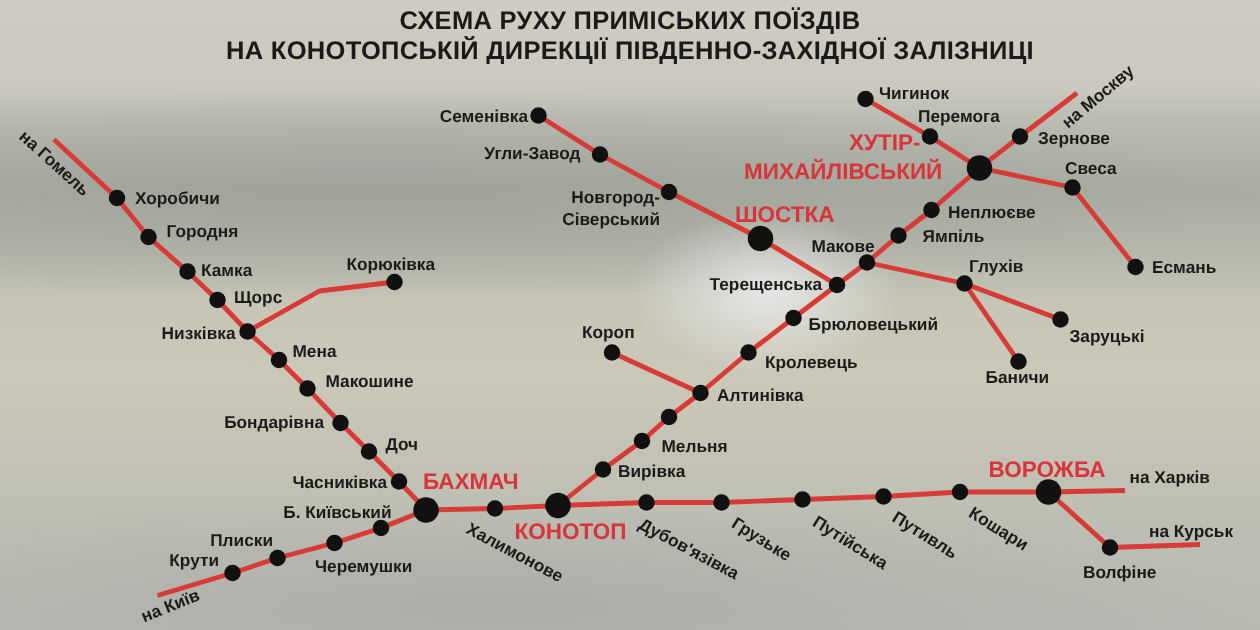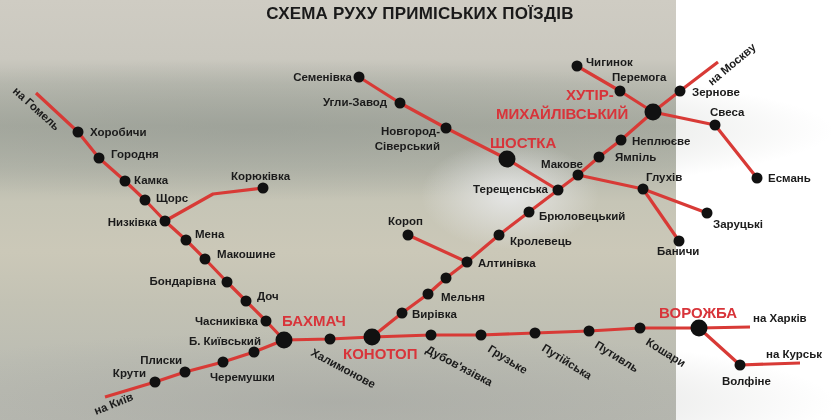--- a/index.html
+++ b/index.html
@@ -1,21 +1,21 @@
 <!DOCTYPE html>
 <html><head>
 <meta charset="utf-8">
 <style>
   html, body { margin: 0; padding: 0; }
   body {
     width: 840px; height: 420px; overflow: hidden;
     font-family: "Liberation Sans", sans-serif;
   }
   #map {
-    position: relative; width: 676px; height: 420px;
+    position: relative; width: 840px; height: 420px;
     background:
       linear-gradient(180deg, #cfccc3 0%, #cac8bf 14%, #b9bab0 20%, #a9aca1 30%, #b5b7ab 40%, #c6c5b6 48%, #cbc8b8 60%, #c3c2b4 72%, #bcbdb3 86%, #b8b9b1 100%);
   }
   #map .haze1 { position:absolute; left:0; top:60px; width:840px; height:140px;
     background: radial-gradient(ellipse at 30% 50%, rgba(150,155,148,0.55), rgba(150,155,148,0) 70%); }
   #map .haze2 { position:absolute; left:420px; top:140px; width:180px; height:110px;
     background: radial-gradient(ellipse at 50% 50%, rgba(235,236,238,0.85), rgba(235,236,238,0) 70%); }
   #map .haze3 { position:absolute; left:0; top:330px; width:840px; height:90px;
     background: radial-gradient(ellipse at 40% 80%, rgba(160,162,158,0.5), rgba(160,162,158,0) 70%); }
   .title {
@@ -30,20 +30,21 @@
 </style>
 </head>
 <body>
 
 <div id="map">
   <div class="haze1"></div>
   <div class="haze2"></div>
   <div class="haze3"></div>
 
   <div class="title" id="title1">СХЕМА РУХУ ПРИМІСЬКИХ ПОЇЗДІВ</div>
+  <div class="title" id="title2">НА КОНОТОПСЬКІЙ ДИРЕКЦІЇ ПІВДЕННО-ЗАХІДНОЇ ЗАЛІЗНИЦІ</div>
 
   <svg id="svg" width="840" height="420" viewBox="0 0 840 420">
     <g id="g-lines">
         <polyline points="36,93 78,132 99,158 125,181 145,200 165,221 186,240 205,259 227,282 246,301 266,321 284,340" fill="none" stroke="#d83a36" stroke-width="3.2" stroke-linejoin="round"></polyline>
         <polyline points="165,221 213,194 263,188" fill="none" stroke="#d83a36" stroke-width="3.2" stroke-linejoin="round"></polyline>
         <polyline points="105,397 155,382 185,372 223,362 254,352 284,340" fill="none" stroke="#d83a36" stroke-width="3.2" stroke-linejoin="round"></polyline>
         <polyline points="284,340 330,339 372,337 431,335 481,335 535,333 589,331 640,328 699,328 750,327" fill="none" stroke="#d83a36" stroke-width="3.2" stroke-linejoin="round"></polyline>
         <polyline points="699,328 740,365 800,363" fill="none" stroke="#d83a36" stroke-width="3.2" stroke-linejoin="round"></polyline>
         <polyline points="372,337 402,313 428,294 446,278 467,262 499,235 529,212 558,190 578,175 599,157 621,140 653,112 680,91 718,62" fill="none" stroke="#d83a36" stroke-width="3.2" stroke-linejoin="round"></polyline>
         <polyline points="408,235 467,262" fill="none" stroke="#d83a36" stroke-width="3.2" stroke-linejoin="round"></polyline>

